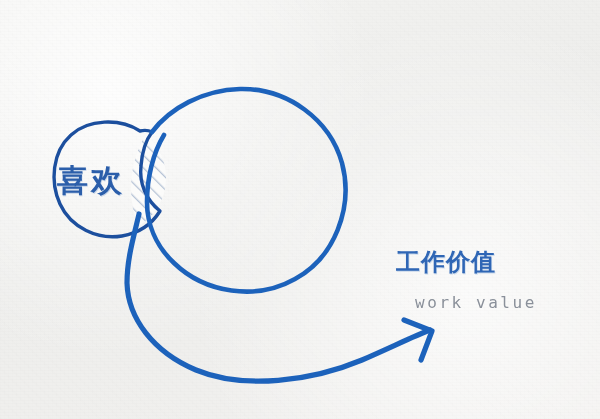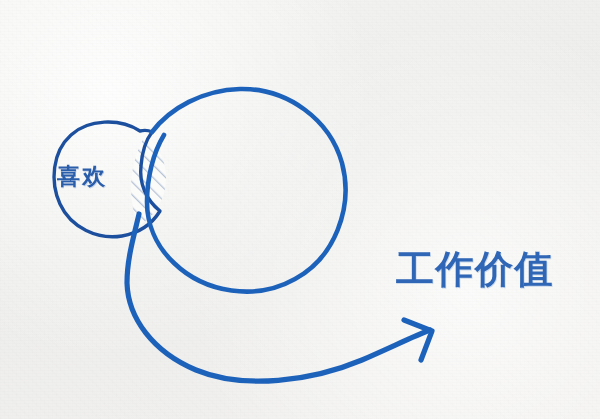--- a/index.html
+++ b/index.html
@@ -52,38 +52,38 @@
 
   .cjk {
     font-family: "DejaVu Sans", "Liberation Sans", sans-serif;
     font-weight: bold;
     letter-spacing: 0.10em;
   }
 
   #label-like {
     left: 57px;
     top: 165px;
-    font-size: 23px;
+    font-size: 31px;
     color: #2b5eaa;
     text-shadow: 0.6px 0.6px 0 rgba(160,185,220,0.55);
   }
 
   #label-dislike {
     left: 186px;
     top: 160px;
     font-size: 40px;
     color: #2d5ea6;
     letter-spacing: 0.13em;
     text-shadow: 1px 1px 0 rgba(150,180,220,0.5);
   }
 
   #label-workvalue-cn {
     left: 396px;
     top: 250px;
-    font-size: 38px;
+    font-size: 24px;
     color: #2f66b5;
     letter-spacing: 0.04em;
     text-shadow: 0.8px 0.8px 0 rgba(160,190,225,0.5);
   }
 
   #label-workvalue-en {
     left: 415px;
     top: 295px;
     font-size: 16px;
     font-family: "DejaVu Sans Mono", "Liberation Mono", monospace;
@@ -146,14 +146,15 @@
 
       <path stroke-width="5.2" d="M 404 320 L 432 331 L 421 360"></path>
     </g>
   </svg>
 
   <div class="label cjk" id="label-like">喜欢</div>
 
 
   <div class="label cjk" id="label-workvalue-cn">工作价值</div>
 
+  <div class="label" id="label-workvalue-en">work value</div>
 
 </div>
 
 </body></html>

